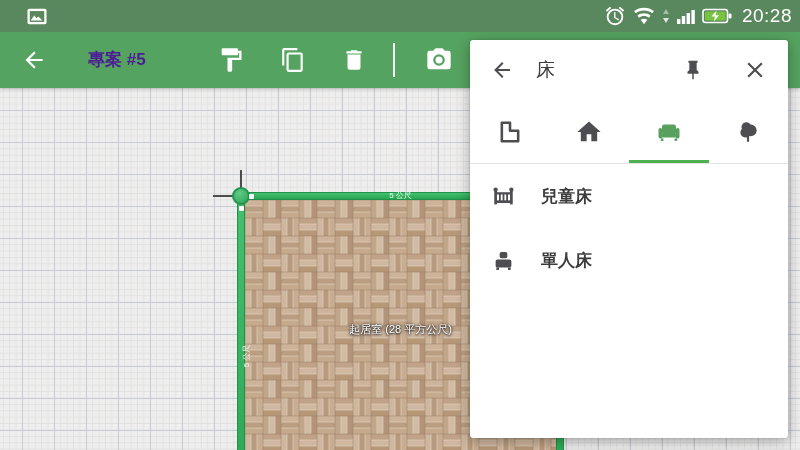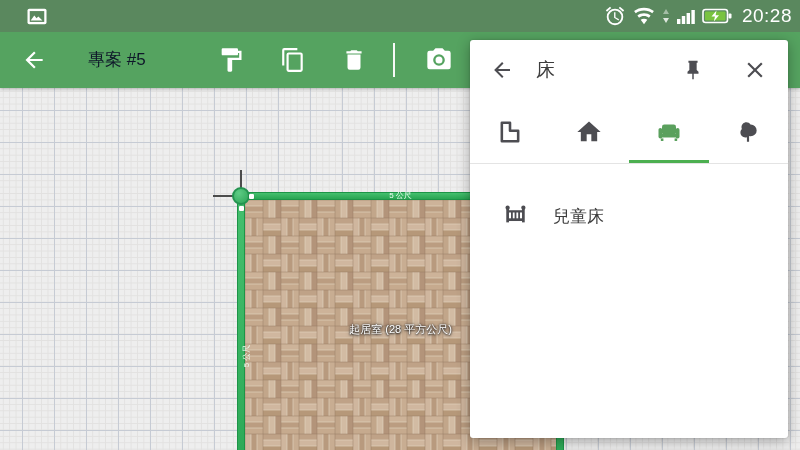--- a/index.html
+++ b/index.html
@@ -16,21 +16,21 @@
   }
   .sb-left{margin-left:26px;display:flex;align-items:center;}
   .sb-right{margin-left:auto;display:flex;align-items:center;gap:6px;padding-right:8px;}
   .sb-time{font-size:19px;color:#fff;margin-left:4px;letter-spacing:.5px;}
   
   .toolbar{
     position:absolute;top:32px;left:0;right:0;height:56px;background:#55a360;
     z-index:10;box-shadow:0 1px 3px rgba(0,0,0,.25);
   }
   .tb-btn{position:absolute;top:14px;width:28px;height:28px;display:flex;align-items:center;justify-content:center;}
-  .tb-title{position:absolute;left:88px;top:0;height:56px;line-height:56px;color:#0f172a;font-size:17px;}
+  .tb-title{position:absolute;left:88px;top:0;height:56px;line-height:56px;color:#4c1d95;font-size:17px;font-weight:bold;}
   .tb-divider{position:absolute;left:393px;top:11px;width:2px;height:34px;background:rgba(255,255,255,.95);}
   
   .canvas{
     position:absolute;top:88px;left:0;right:0;bottom:0;z-index:1;background-color:#eeeeee;
     background-image:
       linear-gradient(#c6cbd4 1px, transparent 1px),
       linear-gradient(90deg,#c6cbd4 1px, transparent 1px),
       linear-gradient(#e2e1e0 1px, transparent 1px),
       linear-gradient(90deg,#e2e1e0 1px, transparent 1px);
     background-size:32px 32px,32px 32px,6.4px 6.4px,6.4px 6.4px;
@@ -66,21 +66,21 @@
   }
   .panel-header{display:flex;align-items:center;height:60px;padding:0 20px;}
   .panel-query{margin-left:22px;font-size:19px;color:#3d3d3d;}
   .ph-spacer{flex:1;}
   .icon-btn{display:flex;align-items:center;justify-content:center;cursor:default;}
   .panel-close{margin-left:38px;}
   .panel-tabs{display:flex;height:64px;border-bottom:1px solid #e4e4e4;}
   .tab{flex:1;display:flex;align-items:center;justify-content:center;position:relative;}
   .tab.active::after{content:"";position:absolute;left:0;right:0;bottom:0;height:3px;background:#4caf50;}
   .panel-list{}
-  .p-row{display:flex;align-items:flex-end;height:64px;padding:0 32px;}
+  .p-row{display:flex;align-items:center;height:64px;padding:0 20px;font-weight:bold;}
   .p-row .label{margin-left:24px;font-size:17px;color:#3c3c3c;}
 </style>
 </head>
 <body>
 
 <div id="screen">
 
   <div class="canvas">
     <div class="room">
       <div class="floor">
@@ -251,16 +251,25 @@
           <rect x="3.8" y="6" width="2.4" height="13" fill="#4d4d52"></rect>
           <rect x="17.8" y="6" width="2.4" height="13" fill="#4d4d52"></rect>
           <rect x="5" y="8.2" width="14" height="2" fill="#4d4d52"></rect>
           <rect x="5" y="15.4" width="14" height="2.4" fill="#4d4d52"></rect>
           <rect x="8" y="9" width="1.6" height="7" fill="#4d4d52"></rect>
           <rect x="11.2" y="9" width="1.6" height="7" fill="#4d4d52"></rect>
           <rect x="14.4" y="9" width="1.6" height="7" fill="#4d4d52"></rect>
         </svg>
         <span class="label">兒童床</span>
       </div>
+      <div class="p-row">
+        <svg width="27" height="27" viewBox="0 0 24 24">
+          <rect x="8.6" y="4.5" width="6.8" height="5.6" rx="1.6" fill="#4d4d52"></rect>
+          <rect x="5" y="11.2" width="14" height="7" rx="1.6" fill="#4d4d52"></rect>
+          <rect x="5.6" y="18.2" width="2.4" height="2.2" fill="#4d4d52"></rect>
+          <rect x="16" y="18.2" width="2.4" height="2.2" fill="#4d4d52"></rect>
+        </svg>
+        <span class="label">單人床</span>
+      </div>
     </div>
   </div>
 
 </div>
 
 </body></html>

